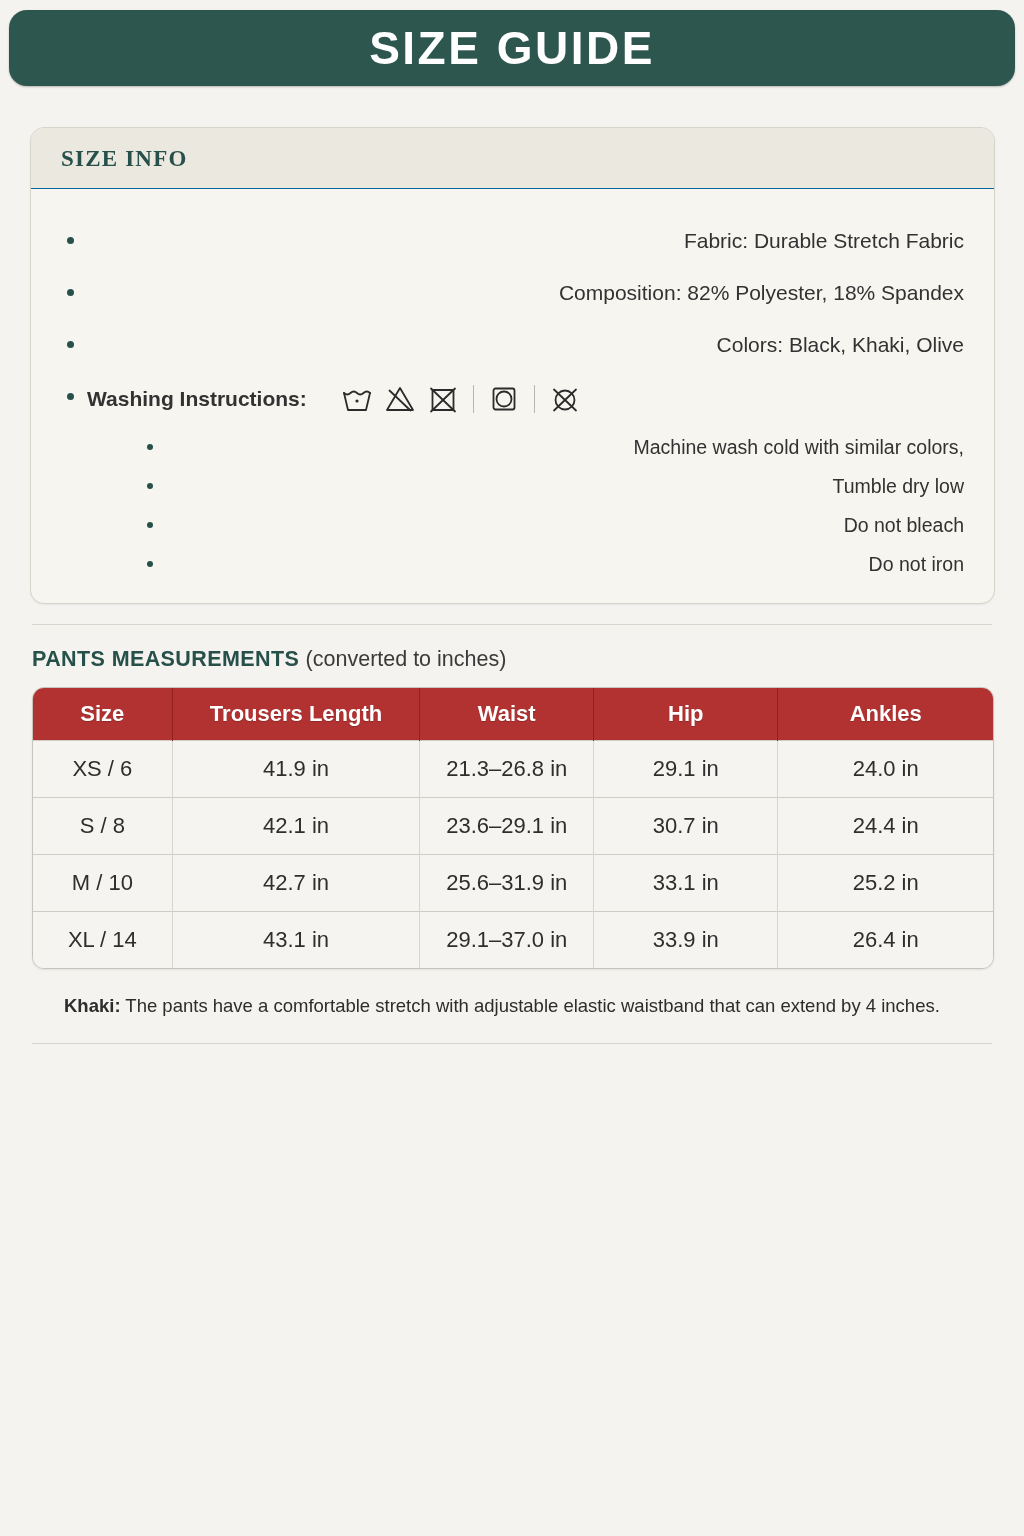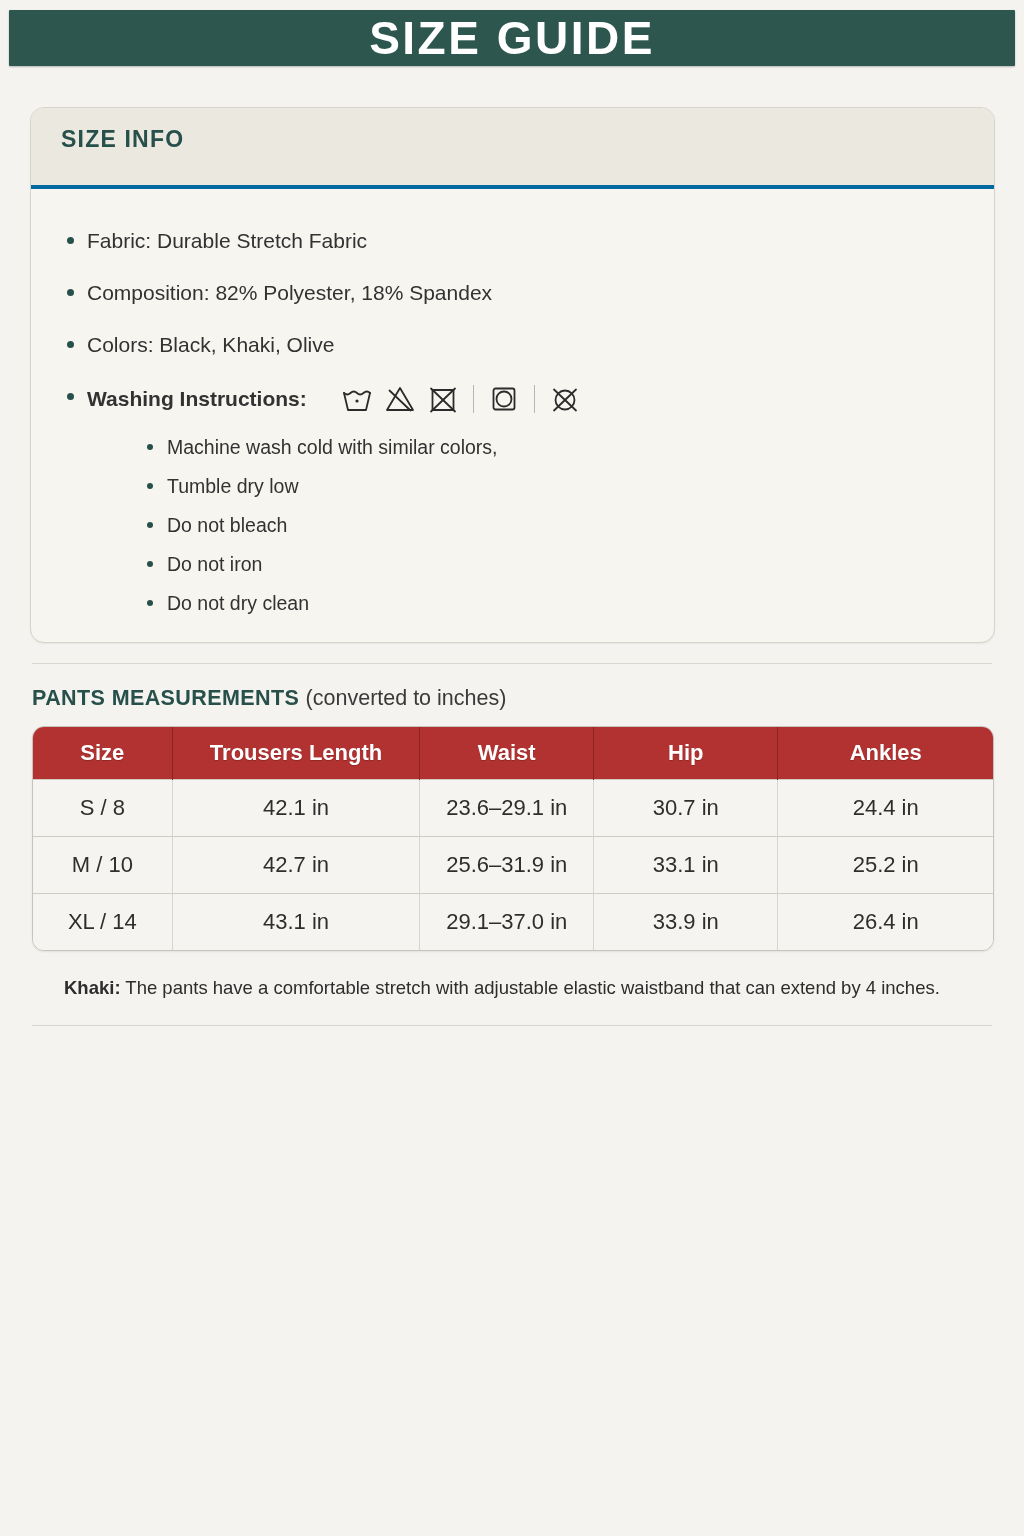--- a/index.html
+++ b/index.html
@@ -19,48 +19,49 @@
   *{margin:0;padding:0;box-sizing:border-box;}
   html,body{width:1024px;height:1536px;}
   body{
     background:var(--page-bg);
     font-family:"Liberation Sans","DejaVu Sans",sans-serif;
     color:var(--ink);
     overflow:hidden;
   }
   .title-bar{
     margin:10px 9px 0 9px;
-    height:56px;
+    height:76px;
     background:var(--teal);
-    border-radius:1px;
+    border-radius:18px;
     display:flex;align-items:center;justify-content:center;
     box-shadow:0 1px 2px rgba(0,0,0,.25);
   }
   .title-bar h1{
     color:#fff;font-size:46px;font-weight:bold;letter-spacing:2.5px;
   }
   .card{
     margin:41px 29px 0 30px;
     background:var(--card-bg);
     border:1px solid var(--card-border);
     border-radius:14px;
     overflow:hidden;
     box-shadow:0 1px 2px rgba(0,0,0,.06);
   }
   .card-header{
     background:var(--card-header-bg);
-    padding:18px 30px 32px 30px;
-    border-bottom:4px solid #0369a1;
+    padding:18px 30px 16px 30px;
+    border-bottom:1px solid #0369a1;
+    font-family:Liberation Serif, serif;
   }
   .card-header h2{
     color:var(--teal-text);
     font-size:23px;font-weight:bold;letter-spacing:1.2px;
   }
   .card-body{padding:14px 30px 26px 34px;}
-  ul{list-style:none;}
+  ul{list-style:none;text-align:right;}
   .main-item{
     position:relative;
     padding-left:22px;
     font-size:21px;
     line-height:28px;
     margin-top:24px;
     color:var(--ink);
   }
   .main-item::before{
     content:"";position:absolute;left:2px;top:10px;
@@ -203,21 +204,20 @@
               <path fill="none" stroke="#2b2b2b" stroke-width="1.8" stroke-linecap="round" stroke-linejoin="round" d="M27 6.5 L5 27.5"></path>
             </svg>
           </span>
         </span>
     </div>
     <ul class="sub-list">
         <li class="sub-item">Machine wash cold with similar colors,</li>
         <li class="sub-item">Tumble dry low</li>
         <li class="sub-item">Do not bleach</li>
         <li class="sub-item">Do not iron</li>
-        <li class="sub-item">Do not dry clean</li>
       </ul>
   </div>
 </section>
 
 <hr class="section-divider">
 
 <section class="measurements">
   <h3 class="section-heading">
     <span>PANTS MEASUREMENTS</span>
     <span class="sub"> <span>(converted to inches)</span></span>
@@ -235,20 +235,27 @@
           <tr>
             <th>Size</th>
             <th>Trousers Length</th>
             <th>Waist</th>
             <th>Hip</th>
             <th>Ankles</th>
           </tr>
         </thead>
         <tbody>
           <tr>
+            <td>XS / 6</td>
+            <td>41.9 in</td>
+            <td>21.3–26.8 in</td>
+            <td>29.1 in</td>
+            <td>24.0 in</td>
+          </tr>
+          <tr>
             <td>S / 8</td>
             <td>42.1 in</td>
             <td>23.6–29.1 in</td>
             <td>30.7 in</td>
             <td>24.4 in</td>
           </tr>
           <tr>
             <td>M / 10</td>
             <td>42.7 in</td>
             <td>25.6–31.9 in</td>

